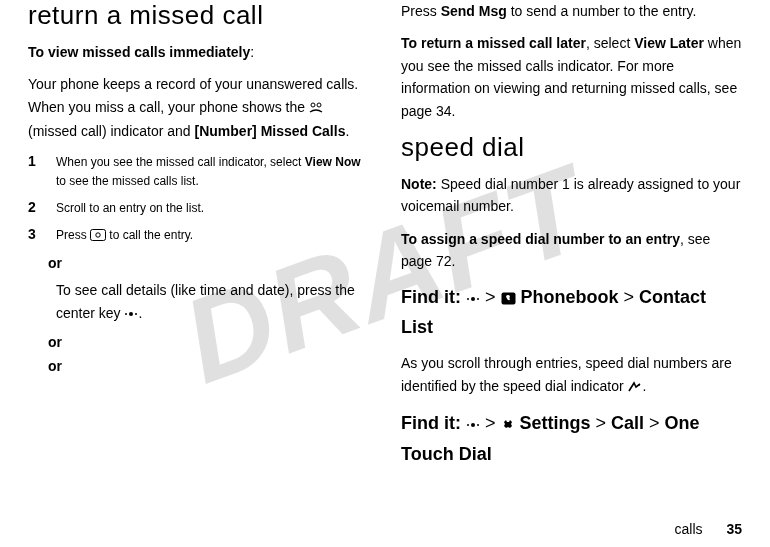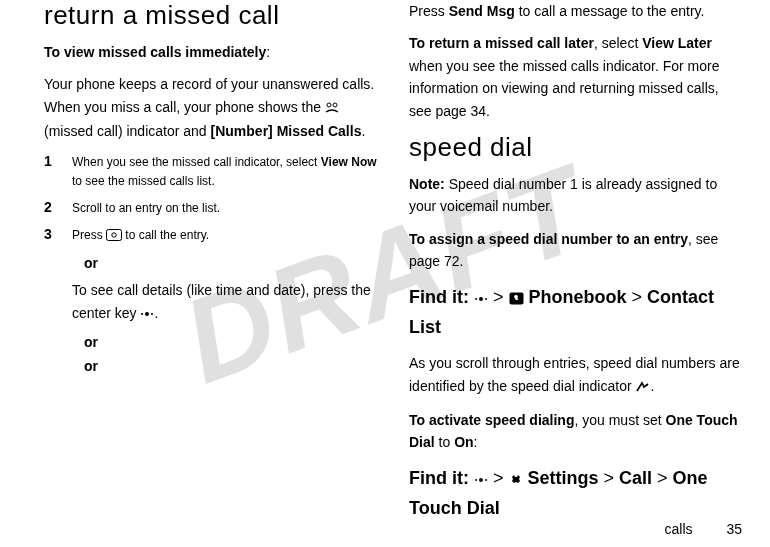--- a/index.html
+++ b/index.html
@@ -25,21 +25,21 @@
     pointer-events: none;
     z-index: 0;
     white-space: nowrap;
   }
   .page {
     position: relative;
     z-index: 1;
     display: flex;
     width: 100%;
     height: 100%;
-    padding: 0 28px 8px 44px;
+    padding: 0 28px 8px 28px;
     gap: 32px;
   }
   .col {
     flex: 1;
     display: flex;
     flex-direction: column;
   }
   h1 {
     font-size: 26px;
     font-weight: 400;
@@ -69,32 +69,32 @@
     line-height: 1.6;
     flex: 1;
   }
   .sub {
     margin-left: 28px;
     font-size: 14px;
     line-height: 1.6;
     margin-bottom: 8px;
   }
   .or {
-    margin-left: 40px;
+    margin-left: 20px;
     font-size: 14px;
     font-weight: 700;
     margin-bottom: 8px;
   }
   .footer {
     position: absolute;
     bottom: 10px;
     right: 28px;
     font-size: 14px;
   }
-  .footer .pnum { font-weight: 400; margin-left: 30px; }
+  .footer .pnum { font-weight: 700; margin-left: 20px; }
   .icon {
     display: inline-block;
     vertical-align: -2px;
   }
   .findit { font-size: 18px; }
 </style>
 </head>
 <body>
 
 <div class="watermark">DRAFT</div>
@@ -155,21 +155,21 @@
 
     <div class="or">or</div>
 
 
     <div class="or">or</div>
   </div>
 
   <div class="col">
 
     <p>
-      <span>Press </span><span class="cond">Send Msg</span><span> to call a message to the entry.</span>
+      <span>Press </span><span class="cond">Send Msg</span><span> to send a number to the entry.</span>
     </p>
 
     <p>
       <span class="bold">To return a missed call later</span><span>, select </span><span class="cond">View Later</span><span> when you see the missed calls indicator. For more information on viewing and returning missed calls, see page 34.</span>
     </p>
 
     <h1>speed dial</h1>
 
     <p>
       <span class="bold">Note:</span><span> Speed dial number 1 is already assigned to your voicemail number.</span>
@@ -193,23 +193,20 @@
       <span class="cond">Phonebook</span><span> &gt; </span><span class="cond">Contact List</span>
     </p>
 
     <p>
       <span>As you scroll through entries, speed dial numbers are identified by the speed dial indicator </span><span class="icon"><svg width="15" height="12" viewBox="0 0 15 12">
             <path d="M2 10 L7 2 L9 6 L13 3" fill="none" stroke="#000" stroke-width="1.6"></path>
             <path d="M13 3 L11 3 L13 5 Z" fill="#000"></path>
           </svg></span><span>.</span>
     </p>
 
-    <p>
-      <span class="bold">To activate speed dialing</span><span>, you must set </span><span class="cond">One Touch Dial</span><span> to </span><span class="cond">On</span><span>:</span>
-    </p>
 
     <p class="findit">
       <span class="bold">Find it:</span>
       <span class="icon"><svg width="14" height="12" viewBox="0 0 14 12">
             <circle cx="7" cy="6" r="2" fill="#000"></circle>
             <circle cx="2" cy="6" r="1" fill="#000"></circle>
             <circle cx="12" cy="6" r="1" fill="#000"></circle>
           </svg></span><span> &gt; </span><span class="icon"><svg width="14" height="13" viewBox="0 0 14 13">
             <path d="M5 2 l1 2 l2 0 l1 -2 l2 2 l-1 2 l1 2 l-2 2 l-2 -1 l-2 1 l-2 -2 l1 -2 l-1 -2 z" fill="#000"></path>
           </svg></span>

